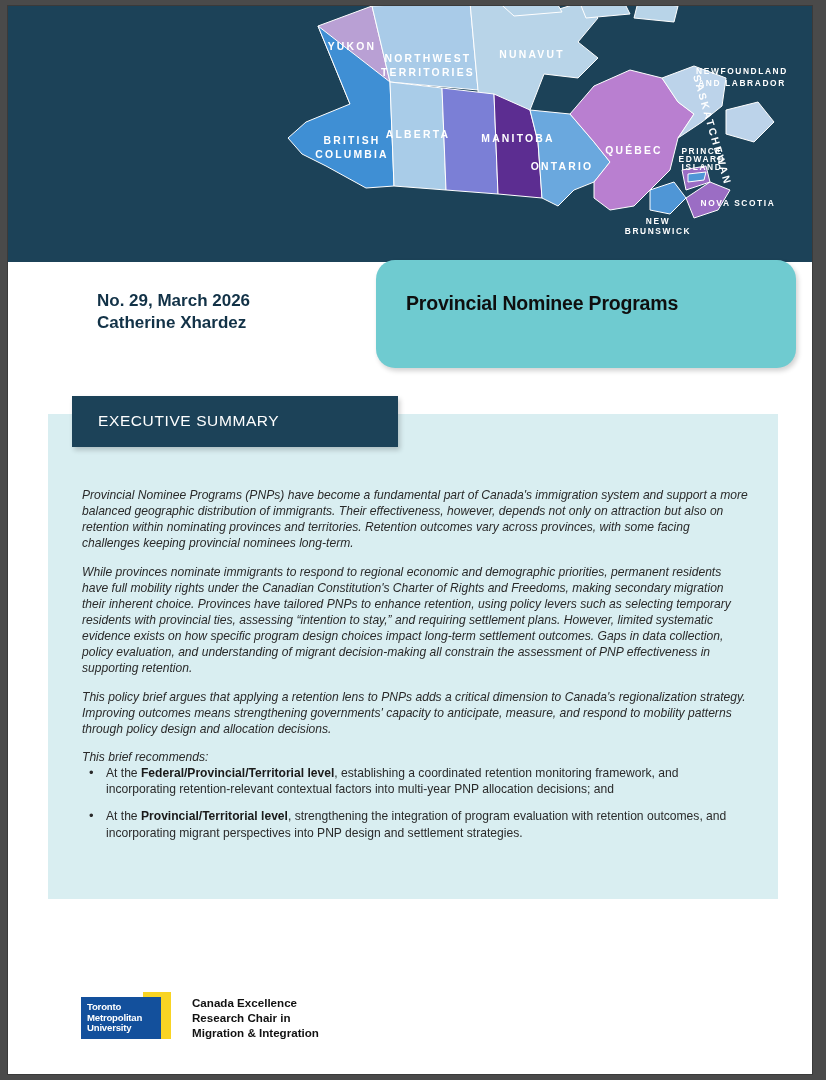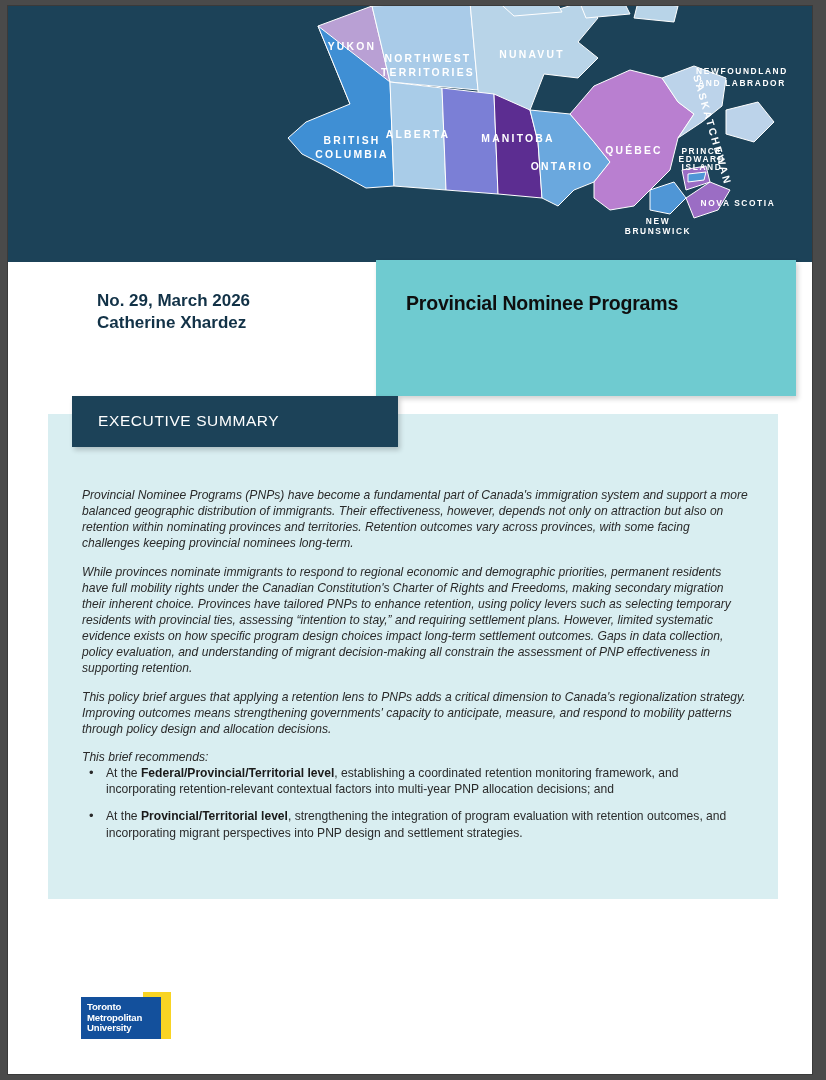--- a/index.html
+++ b/index.html
@@ -40,23 +40,24 @@
 
   
   .meta{
     position:absolute;left:73px;top:284px;
     color:#123247;font-size:17px;font-weight:bold;line-height:1.32;margin-left:16px;
   }
   .meta span{display:block;}
 
   
   .titlebox{
-    position:absolute;left:368px;top:254px;width:420px;height:136px;
+    position:absolute;left:368px;top:254px;width:420px;height:108px;
     background:#6fcbd0;
     box-shadow:2px 3px 5px rgba(0,0,0,0.18);
+    border-radius:19px;
   }
   .titlebox .tb-inner{
     position:absolute;left:30px;top:31px;width:378px;
     color:#0f0f0f;font-size:19.5px;font-weight:bold;line-height:1.30;
     letter-spacing:-0.2px;
   }
   .titlebox .tb-inner span{display:block;}
 
   
   .exec-panel{
@@ -209,15 +210,20 @@
     <div class="tmu-logo">
       <div class="tmu-yellow"></div>
       <div class="tmu-blue">
         <div class="tmu-text">
           <span>Toronto</span>
           <span>Metropolitan</span>
           <span>University</span>
         </div>
       </div>
     </div>
+    <div class="cerc">
+      <span>Canada Excellence</span>
+      <span>Research Chair in</span>
+      <span>Migration &amp; Integration</span>
+    </div>
   </div>
 
 </div>
 
 </body></html>

